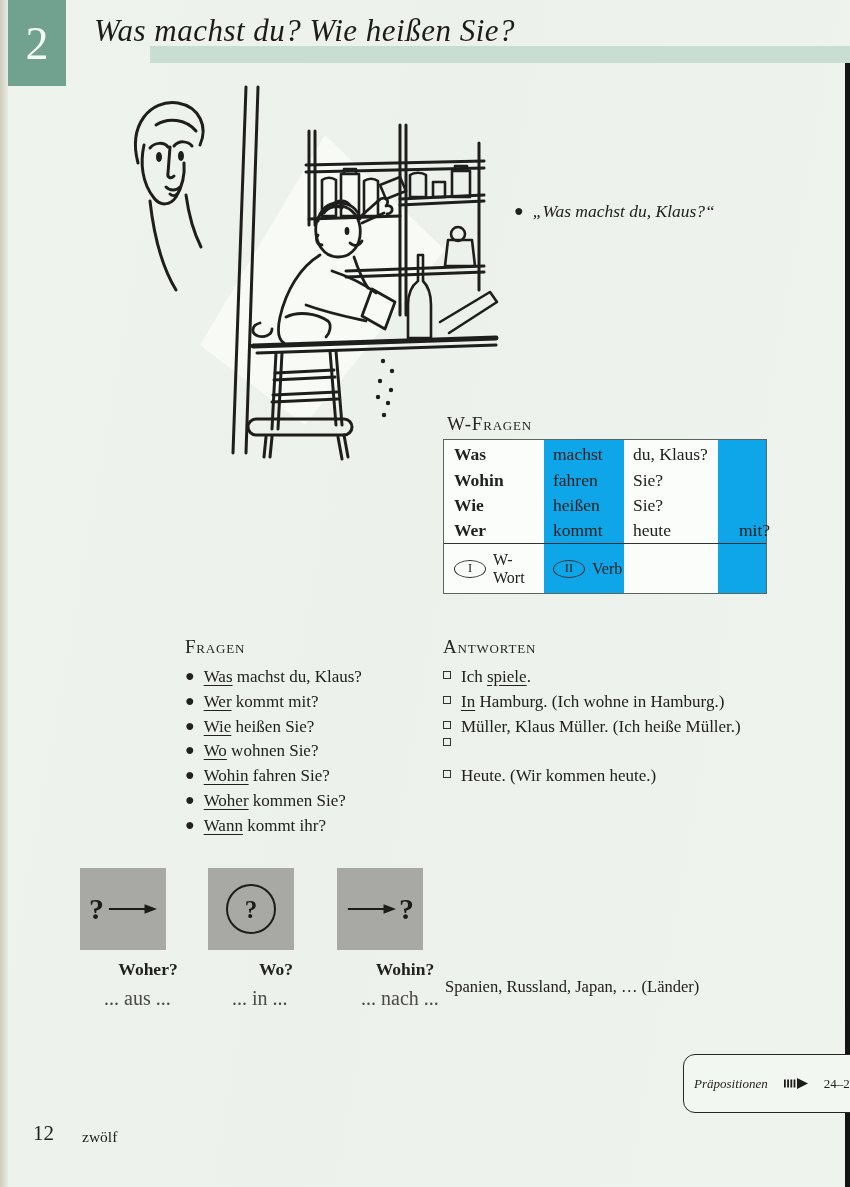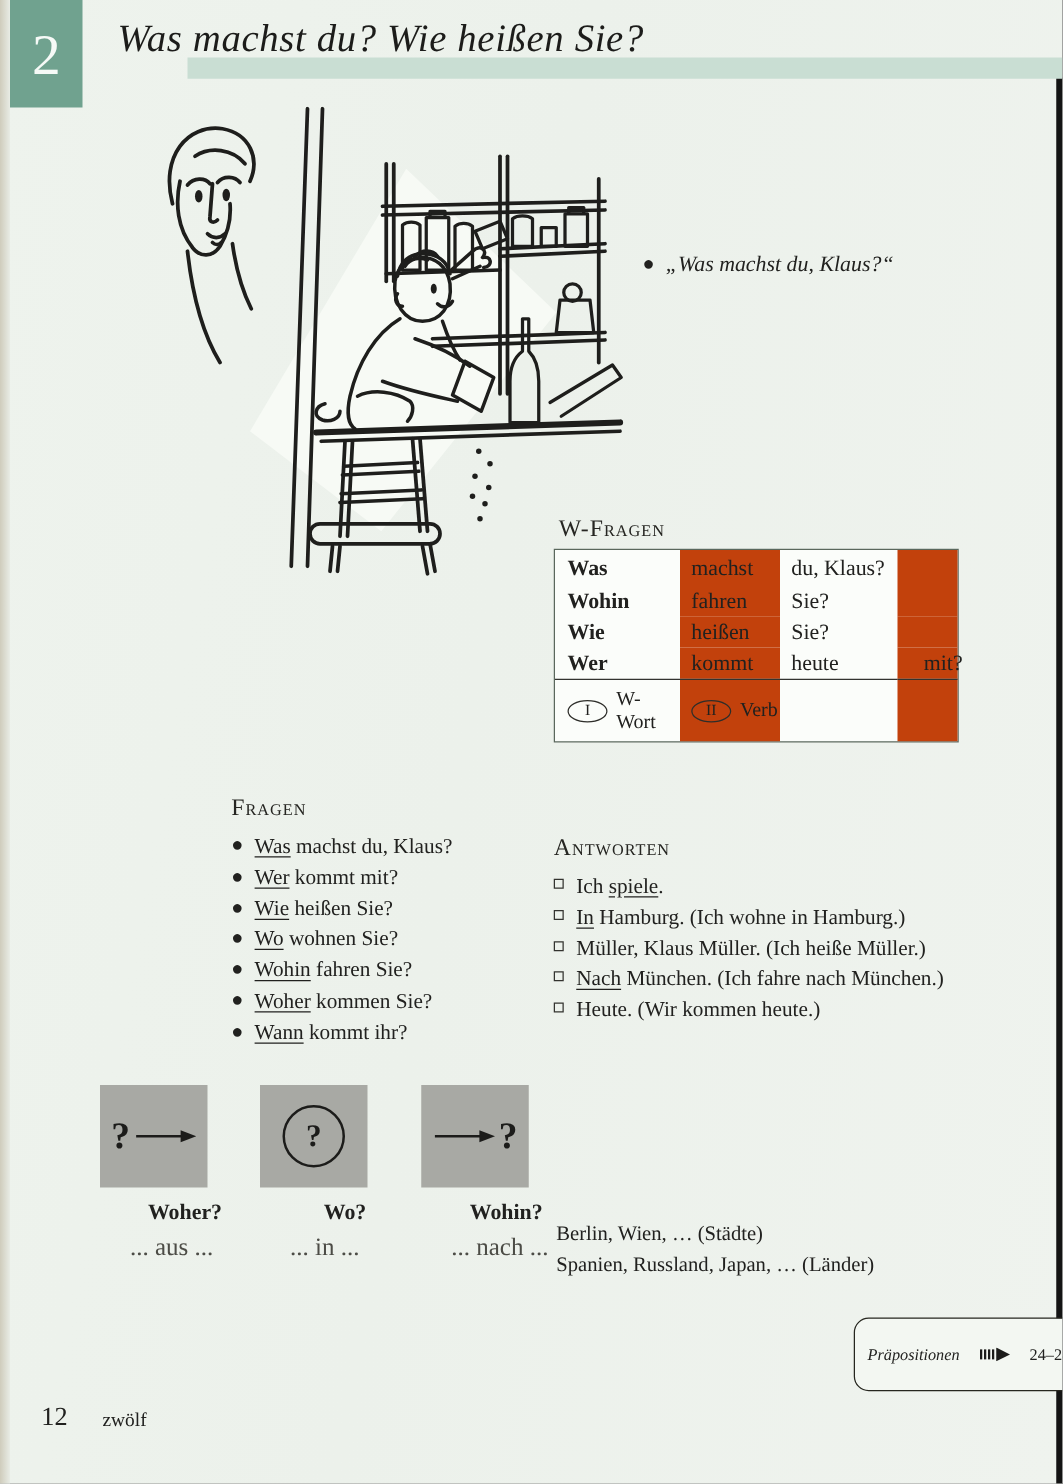--- a/index.html
+++ b/index.html
@@ -30,32 +30,32 @@
     margin-right:10px;flex:0 0 auto;position:relative;top:-3px;}
   
   .sc-heading{font-variant:small-caps;font-size:19px;letter-spacing:.8px;color:#262622;}
   
   .wfragen-heading{position:absolute;left:447px;top:413px;}
   .wfragen-table{position:absolute;left:443px;top:439px;width:322px;
     border:1.4px solid #5a675c;background:#fbfdfa;
     display:grid;grid-template-columns:100px 80px 94px 48px;
     grid-template-rows:28px 25px 25px 25px 50px;}
   .wfragen-table .cell{display:flex;align-items:center;font-size:17.5px;padding-left:10px;}
-  .wfragen-table .green{background:#c2410c;}
+  .wfragen-table .green{background:#0ea5e9;}
   .wfragen-table .wword{font-weight:bold;}
   .wfragen-table .cell.c2,.wfragen-table .cell.c3{padding-left:9px;}
   .wfragen-table .cell.c4{padding-left:21px;}
   .wfragen-table .frow{border-top:1.5px solid #33332f;}
   .roman-oval{display:inline-flex;align-items:center;justify-content:center;
     min-width:18px;height:16px;padding:0 6px;border:1.3px solid #2e2e2a;border-radius:50%;
     font-size:12.5px;margin-right:7px;flex:0 0 auto;}
   .frow .flabel{font-size:16px;}
   
   .fragen-block{position:absolute;left:185px;top:636px;}
-  .antworten-block{position:absolute;left:443px;top:668px;}
+  .antworten-block{position:absolute;left:443px;top:636px;}
   .qa-list{margin:9px 0 0 0;padding:0;list-style:none;font-size:17px;}
   .qa-list li{display:flex;align-items:baseline;height:24.8px;white-space:nowrap;}
   .qa-list .u{text-decoration:underline;text-underline-offset:3px;}
   
   .diagram-box{position:absolute;width:130px;}
   .diagram-box .square{width:86px;height:82px;background:#a8a9a4;
     display:flex;align-items:center;justify-content:center;gap:3px;}
   .diagram-box .qmark{font-size:30px;font-weight:bold;color:#1c1c1a;line-height:1;}
   .q-circle{width:46px;height:46px;border:2px solid #1c1c1a;border-radius:50%;
     display:flex;align-items:center;justify-content:center;}
@@ -264,21 +264,20 @@
       <li>
           <span class="square-bullet"></span>
           <span><span></span><span class="u">In</span><span> Hamburg. (Ich wohne in Hamburg.)</span></span>
         </li>
       <li>
           <span class="square-bullet"></span>
           <span><span>Müller, Klaus Müller. (Ich heiße Müller.)</span><span class="u"></span><span></span></span>
         </li>
       <li>
           <span class="square-bullet"></span>
-          <span><span></span><span class="u">Nach</span><span> München. (Ich fahre nach München.)</span></span>
         </li>
       <li>
           <span class="square-bullet"></span>
           <span><span>Heute. (Wir kommen heute.)</span><span class="u"></span><span></span></span>
         </li>
     </ul>
   </div>
 
   <div class="diagram-box" style="left:80px;top:868px;">
     <div class="square">
@@ -308,21 +307,20 @@
         <line x1="2" y1="7" x2="40" y2="7" stroke="#1c1c1a" stroke-width="2.2"></line>
         <polygon points="39,2 52,7 39,12" fill="#1c1c1a"></polygon>
       </svg>
       <span class="qmark">?</span>
     </div>
     <div class="box-label">Wohin?</div>
     <div class="box-sub">... nach ...</div>
   </div>
 
   <div class="examples">
-    <div>Berlin, Wien, … (Städte)</div>
     <div>Spanien, Russland, Japan, … (Länder)</div>
   </div>
 
   <div class="ref-badge">
     <span class="blabel">Präpositionen</span>
     <svg width="24" height="11" viewBox="0 0 24 11">
       <rect x="0" y="1.5" width="1.8" height="8" fill="#1c1c1a"></rect>
       <rect x="3.2" y="1.5" width="1.8" height="8" fill="#1c1c1a"></rect>
       <rect x="6.4" y="1.5" width="1.8" height="8" fill="#1c1c1a"></rect>
       <rect x="9.6" y="1.5" width="1.8" height="8" fill="#1c1c1a"></rect>

